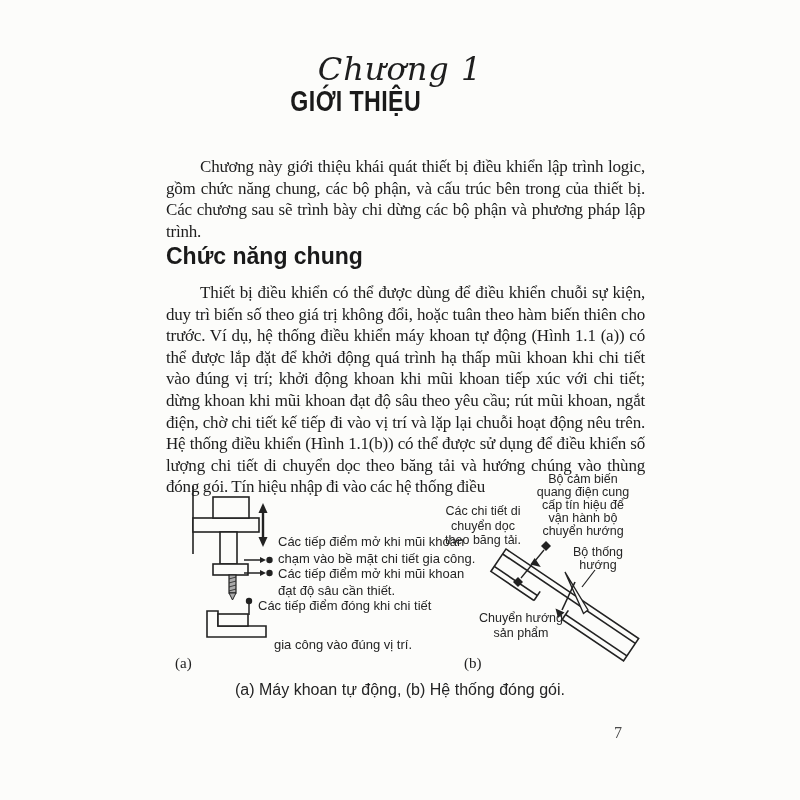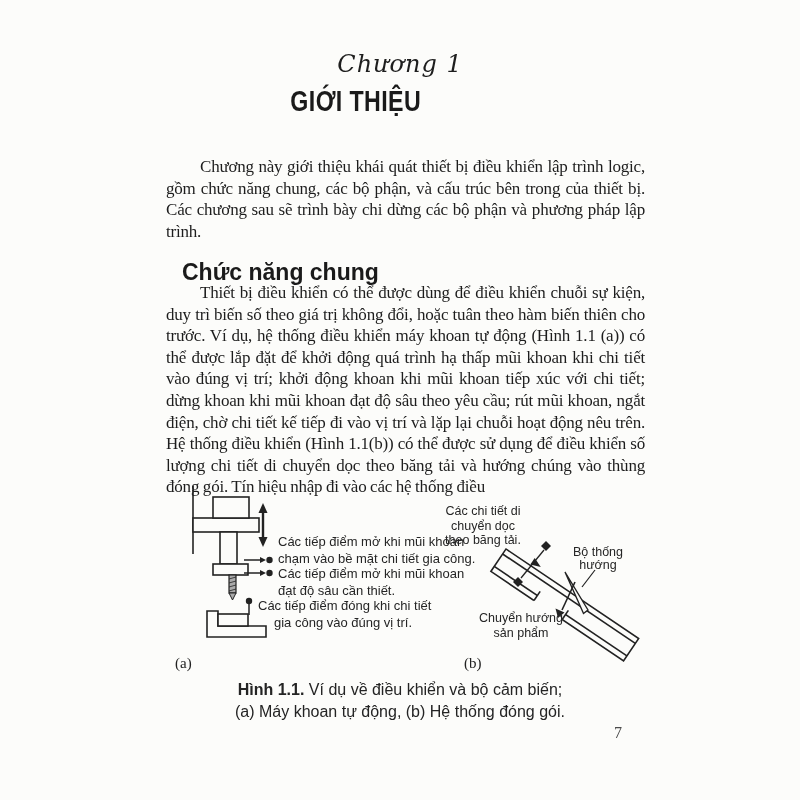--- a/index.html
+++ b/index.html
@@ -4,37 +4,37 @@
 <style>
   html,body { margin:0; padding:0; }
   .page {
     position:relative; width:800px; height:800px;
     background:#fcfcfa; overflow:hidden;
     font-family:"Liberation Serif", serif; color:#1c1c1c;
   }
   .chapter {
     position:absolute; top:50px; left:0; width:800px; text-align:center;
     font-family:"DejaVu Serif", serif; font-style:italic; font-weight:500;
-    font-size:24px; letter-spacing:1px; color:#1e1e1e;
+    font-size:32px; letter-spacing:1px; color:#1e1e1e;
   }
   .title-wrap { position:absolute; top:85px; left:0; width:712px; text-align:center; }
   .big-title {
     display:inline-block; transform:scaleX(0.8); transform-origin:center;
     font-family:"Liberation Sans", sans-serif; font-weight:bold;
     font-size:29px; letter-spacing:0.5px; color:#1a1a1a;
   }
   .body {
     position:absolute; left:166px; width:479px; margin:0;
     font-size:17px; line-height:21.6px; text-align:justify;
     letter-spacing:-0.2px; word-spacing:-0.4px; color:#1d1d1d;
   }
   .body.indent { text-indent:34px; }
   .intro { top:156px; }
   .section-heading {
-    position:absolute; left:166px; top:243px; margin:16px;
+    position:absolute; left:166px; top:243px; margin:0;
     font-family:"Liberation Sans", sans-serif; font-weight:bold;
     font-size:23px; color:#1a1a1a;
   }
   .main-para { top:282px; }
   .ann {
     position:absolute; font-family:"Liberation Sans", sans-serif;
     font-size:13px; line-height:16.5px; color:#252525; white-space:nowrap;
   }
   .note {
     position:absolute; font-family:"Liberation Sans", sans-serif;
@@ -115,21 +115,21 @@
   <div class="ann" style="left:278px; top:534px;">
     <div>Các tiếp điểm mở khi mũi khoan</div>
     <div>chạm vào bề mặt chi tiết gia công.</div>
   </div>
   <div class="ann" style="left:278px; top:566px;">
     <div>Các tiếp điểm mở khi mũi khoan</div>
     <div>đạt độ sâu cần thiết.</div>
   </div>
   <div class="ann" style="left:258px; top:598px;">
     <div>Các tiếp điểm đóng khi chi tiết</div>
-    <div style="margin-left:16px;">gia công vào đúng vị trí.</div>
+    <div style="margin-left:16px;margin-top:22px;">gia công vào đúng vị trí.</div>
   </div>
   <div class="fig-label" style="left:175px; top:655px;">(a)</div>
 
   <svg style="left:440px; top:470px;" width="235" height="205" viewBox="0 0 235 205">
     <g transform="rotate(34 66 79)">
       <rect class="sfill" x="66" y="79" width="160" height="27"></rect>
       <line class="sline" x1="66" y1="85" x2="226" y2="85"></line>
       <line class="sline" x1="66" y1="100" x2="226" y2="100"></line>
       <rect x="118" y="95" width="34" height="13" fill="#fcfcfa"></rect>
       <line class="sline" x1="118" y1="95" x2="118" y2="106"></line>
@@ -140,35 +140,41 @@
     <polygon class="ink" points="78,107 83,112 78,117 73,112"></polygon>
     <line x1="104" y1="80" x2="81" y2="108" stroke="#222" stroke-width="1.3"></line>
     <polygon class="ink" points="100.8,96.9 90.3,94.6 94.7,88"></polygon>
     <g>
       <line x1="135" y1="112" x2="122" y2="140" stroke="#222" stroke-width="1.6"></line>
       <polygon class="ink" points="118,148 115.5,138.5 124.5,142.5"></polygon>
     </g>
     <line x1="155" y1="100" x2="142" y2="117" stroke="#222" stroke-width="1.2"></line>
   </svg>
 
+  <div class="note" style="left:524px; top:473px; width:118px; line-height:13px;">
+    <div>Bộ cảm biến</div>
+    <div>quang điện cung</div>
+    <div>cấp tín hiệu để</div>
+    <div>vận hành bộ</div>
+    <div>chuyển hướng</div>
+  </div>
   <div class="note" style="left:437px; top:504px; width:92px; line-height:14.5px;">
     <div>Các chi tiết di</div>
     <div>chuyển dọc</div>
     <div>theo băng tải.</div>
   </div>
   <div class="note" style="left:556px; top:546px; width:84px; line-height:12.5px;">
     <div>Bộ thống</div>
     <div>hướng</div>
   </div>
   <div class="note" style="left:477px; top:611px; width:88px; line-height:14.5px;">
     <div>Chuyển hướng</div>
     <div>sản phẩm</div>
   </div>
   <div class="fig-label" style="left:464px; top:655px;">(b)</div>
 
   <div class="caption">
-    <div><span class="cap-bold">Hình 1.1.</span><span> Ví dụ về điều khiển và bộ cảm biến;</span></div>
     <div>(a) Máy khoan tự động, (b) Hệ thống đóng gói.</div>
   </div>
 
   <div class="pageno">7</div>
 
 </div>
 
 </body></html>

